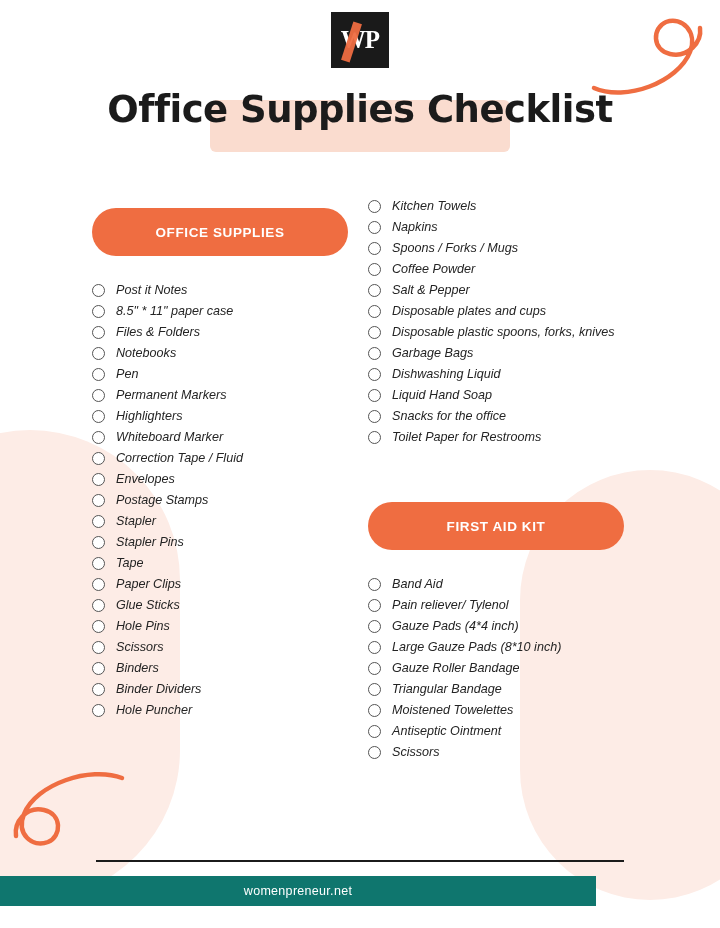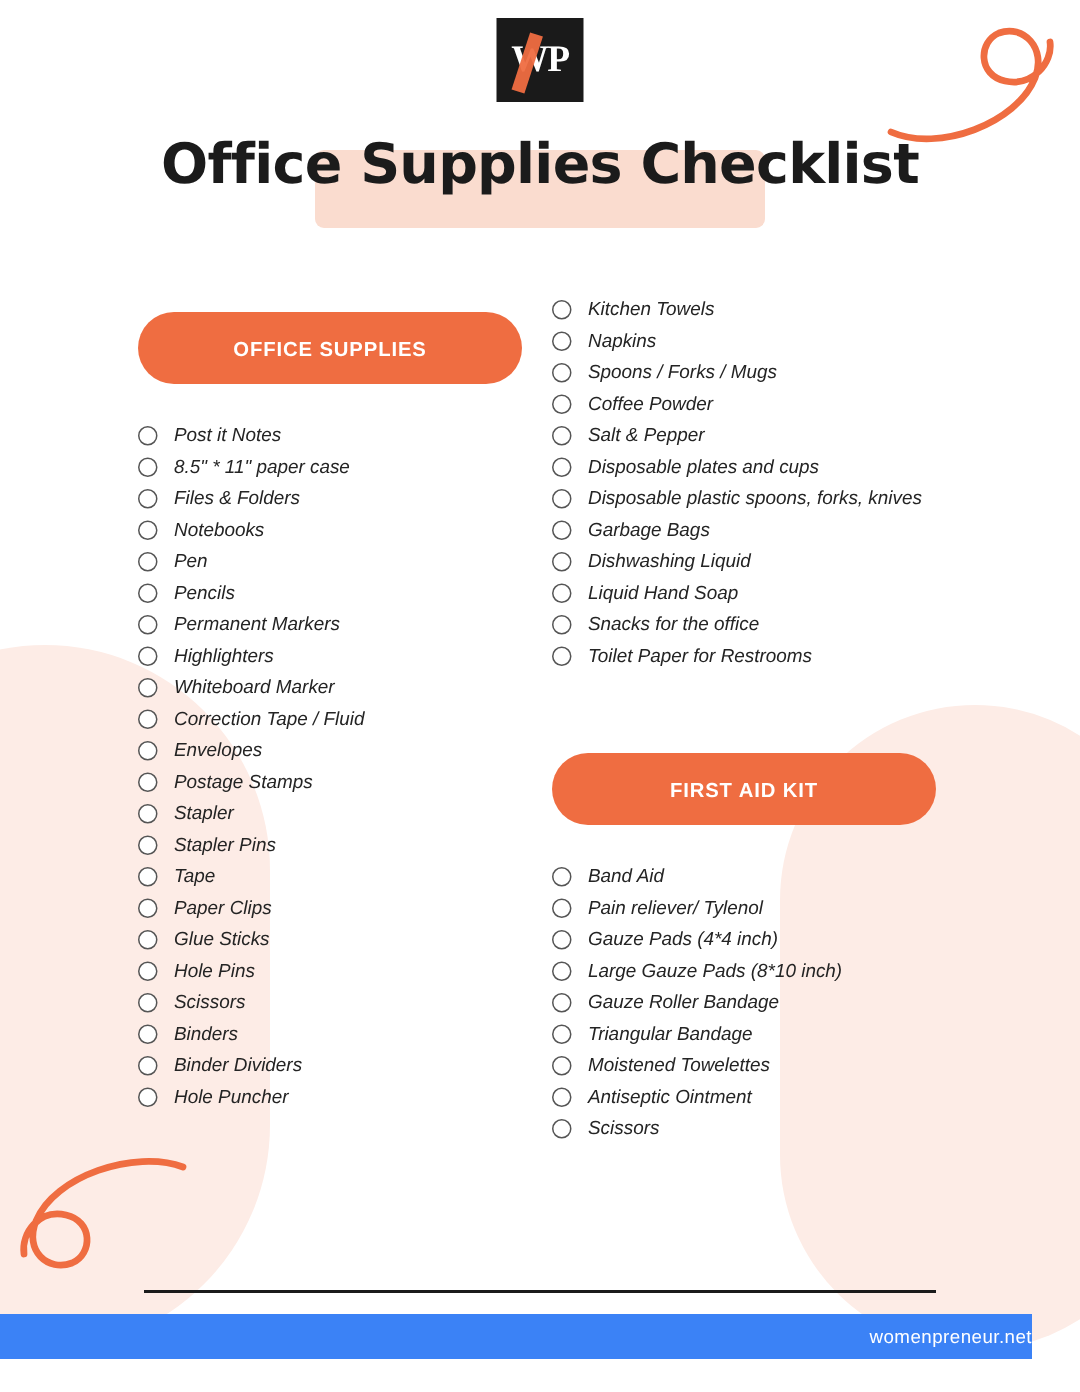--- a/index.html
+++ b/index.html
@@ -180,26 +180,26 @@
     width: 528px;
     height: 2px;
     background: #1b1b1b;
     bottom: 66px;
     z-index: 3;
   }
   .footer-bar {
     position: absolute;
     left: 0;
     bottom: 22px;
-    width: 688px;
+    width: 596px;
     height: 30px;
-    background: #3b82f6;
+    background: #0f766e;
     display: flex;
     align-items: center;
-    justify-content: flex-end;
+    justify-content: center;
     z-index: 3;
   }
   .footer-text {
     color: #ffffff;
     font-size: 12.5px;
     letter-spacing: .3px;
   }
 </style>
 </head>
 <body>
@@ -247,24 +247,20 @@
         <li class="item">
           <span class="checkbox"></span>
           <span class="item-label">Notebooks</span>
         </li>
         <li class="item">
           <span class="checkbox"></span>
           <span class="item-label">Pen</span>
         </li>
         <li class="item">
           <span class="checkbox"></span>
-          <span class="item-label">Pencils</span>
-        </li>
-        <li class="item">
-          <span class="checkbox"></span>
           <span class="item-label">Permanent Markers</span>
         </li>
         <li class="item">
           <span class="checkbox"></span>
           <span class="item-label">Highlighters</span>
         </li>
         <li class="item">
           <span class="checkbox"></span>
           <span class="item-label">Whiteboard Marker</span>
         </li>

